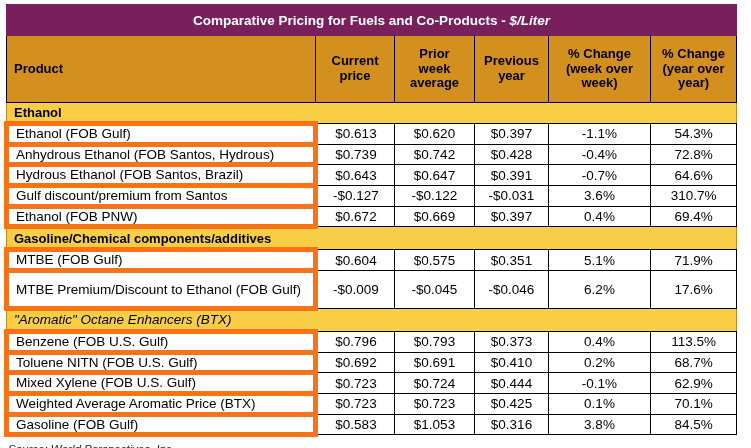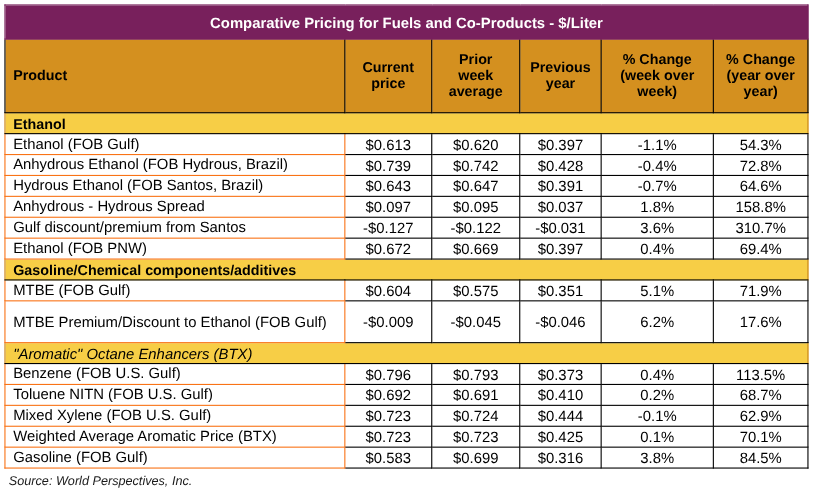--- a/index.html
+++ b/index.html
@@ -36,20 +36,21 @@
     color: #ffffff;
     text-align: center;
     font-size: 13.5px;
     font-weight: bold;
     height: 30px;
     padding: 0 4px;
     border: 1px solid #78205C;
     white-space: nowrap;
   }
   .title-cell .liter {
+    font-style: italic;
   }
 
   
   .colhead {
     background: #D4901F;
     color: #000000;
     font-size: 13px;
     font-weight: bold;
     height: 62px;
     border: 1px solid #000000;
@@ -85,21 +86,21 @@
     font-weight: normal;
     font-style: italic;
     font-size: 13.5px;
   }
 
   
   td.product {
     font-size: 13.5px;
     text-align: left;
     padding: 0 2px 0 7px;
-    border: 1px solid #f97316;
+    border: 5px solid #f97316;
     background: #ffffff;
     line-height: 1.16;
     white-space: nowrap;
   }
   td.product.two-line {
     white-space: normal;
     padding-top: 1px;
     padding-bottom: 1px;
     margin-left: 48px;
   }
@@ -158,42 +159,34 @@
         </tr>
         <tr class="data-row">
           <td class="product">Ethanol (FOB Gulf)</td>
           <td class="num">$0.613</td>
           <td class="num">$0.620</td>
           <td class="num">$0.397</td>
           <td class="num">-1.1%</td>
           <td class="num">54.3%</td>
         </tr>
         <tr class="data-row">
-          <td class="product">Anhydrous Ethanol (FOB Hydrous, Brazil)</td>
+          <td class="product">Anhydrous Ethanol (FOB Santos, Hydrous)</td>
           <td class="num">$0.739</td>
           <td class="num">$0.742</td>
           <td class="num">$0.428</td>
           <td class="num">-0.4%</td>
           <td class="num">72.8%</td>
         </tr>
         <tr class="data-row">
           <td class="product">Hydrous Ethanol (FOB Santos, Brazil)</td>
           <td class="num">$0.643</td>
           <td class="num">$0.647</td>
           <td class="num">$0.391</td>
           <td class="num">-0.7%</td>
           <td class="num">64.6%</td>
-        </tr>
-        <tr class="data-row">
-          <td class="product">Anhydrous - Hydrous Spread</td>
-          <td class="num">$0.097</td>
-          <td class="num">$0.095</td>
-          <td class="num">$0.037</td>
-          <td class="num">1.8%</td>
-          <td class="num">158.8%</td>
         </tr>
         <tr class="data-row">
           <td class="product">Gulf discount/premium from Santos</td>
           <td class="num">-$0.127</td>
           <td class="num">-$0.122</td>
           <td class="num">-$0.031</td>
           <td class="num">3.6%</td>
           <td class="num">310.7%</td>
         </tr>
         <tr class="data-row">
@@ -254,21 +247,21 @@
           <td class="product">Weighted Average Aromatic Price (BTX)</td>
           <td class="num">$0.723</td>
           <td class="num">$0.723</td>
           <td class="num">$0.425</td>
           <td class="num">0.1%</td>
           <td class="num">70.1%</td>
         </tr>
         <tr class="data-row">
           <td class="product">Gasoline (FOB Gulf)</td>
           <td class="num">$0.583</td>
-          <td class="num">$0.699</td>
+          <td class="num">$1.053</td>
           <td class="num">$0.316</td>
           <td class="num">3.8%</td>
           <td class="num">84.5%</td>
         </tr>
       </tbody>
   </table>
 
   <div class="source">Source: World Perspectives, Inc.</div>
 
 </div>

